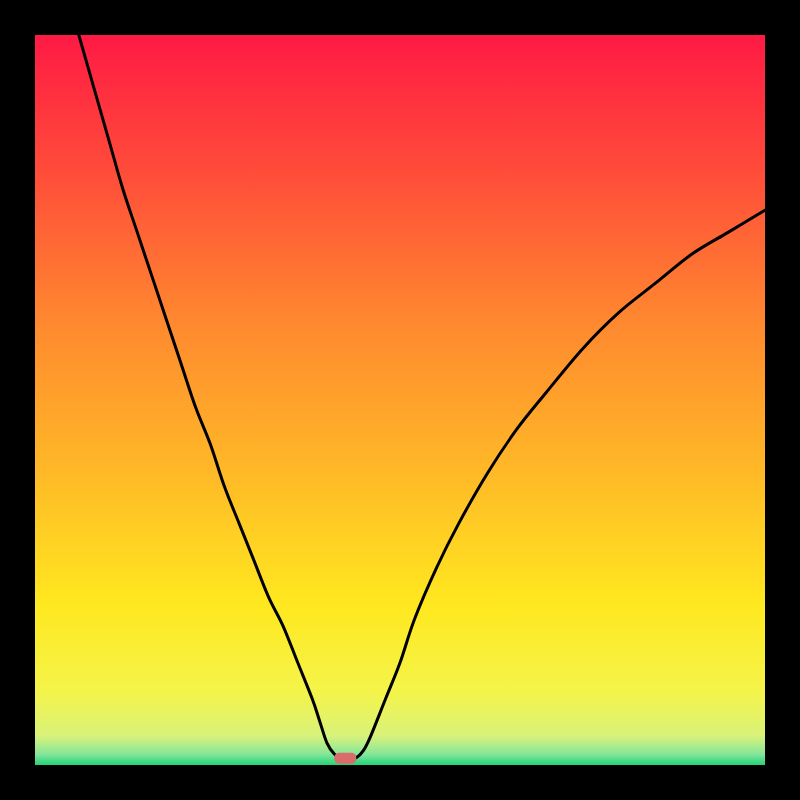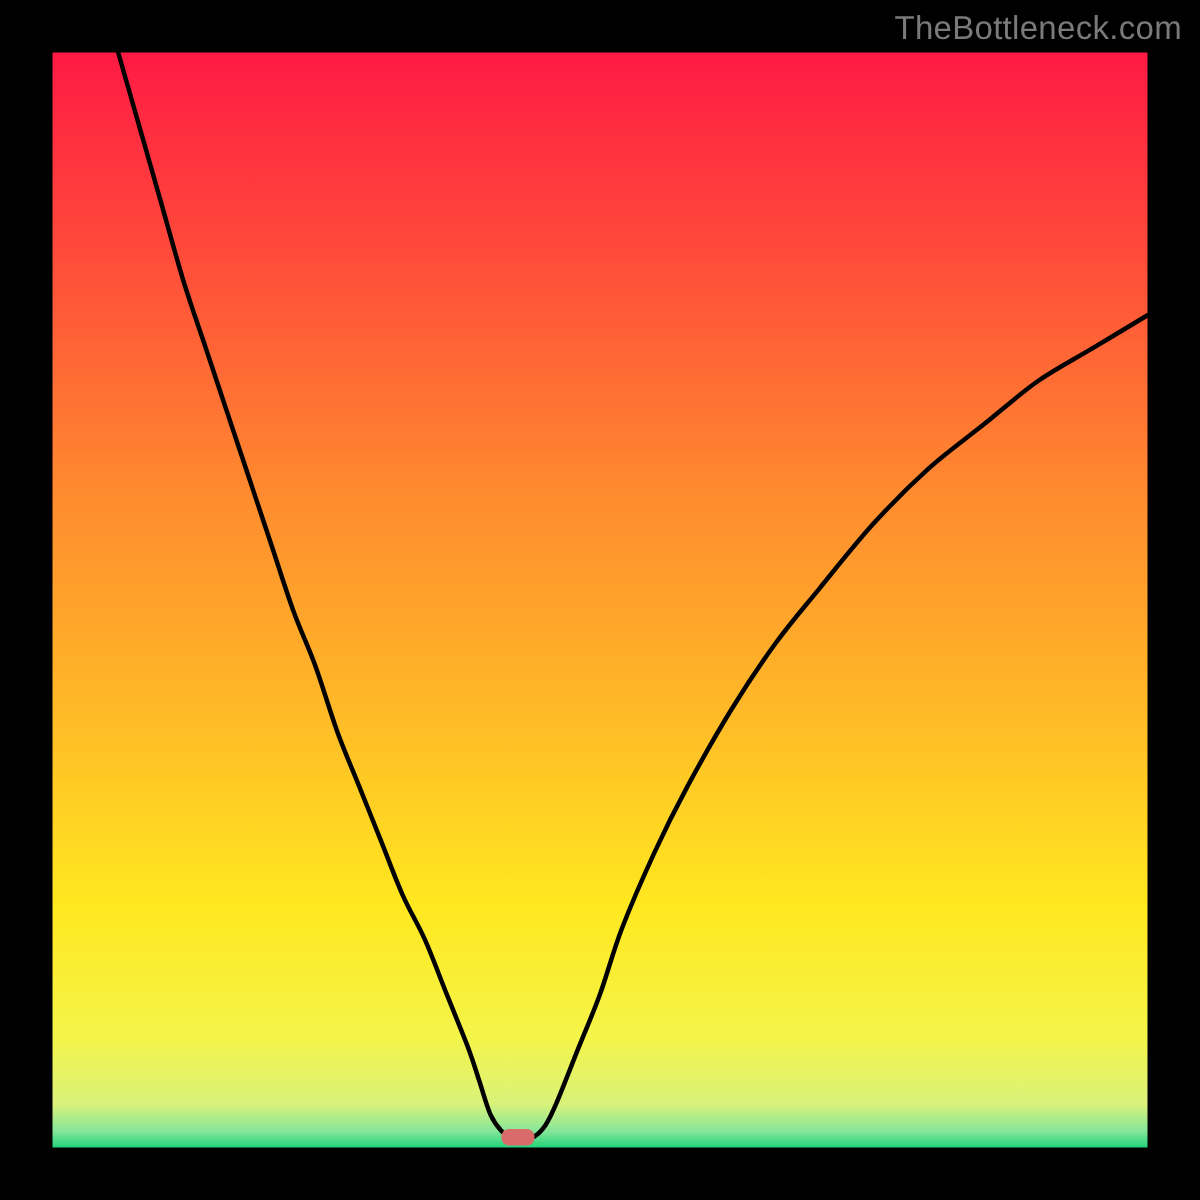--- a/index.html
+++ b/index.html
@@ -60,15 +60,14 @@
 
 <div class="frame">
 
   <div class="plot-area" id="plot-area" style="background: linear-gradient(rgb(255, 26, 68) 0%, rgb(255, 74, 58) 18%, rgb(255, 138, 47) 40%, rgb(255, 185, 39) 60%, rgb(255, 232, 31) 78%, rgb(244, 244, 74) 90%, rgb(217, 242, 122) 96%, rgb(134, 230, 154) 98.5%, rgb(34, 211, 122) 100%);"></div>
 
   <svg class="curve" viewBox="0 0 730 730" preserveAspectRatio="none">
     <path id="curve-path" class="curve-path" d="M 43.80 0.00 C 46.23 8.52, 53.53 34.07, 58.40 51.10 C 63.27 68.13, 68.13 85.17, 73.00 102.20 C 77.87 119.23, 82.73 137.48, 87.60 153.30 C 92.47 169.12, 97.33 182.50, 102.20 197.10 C 107.07 211.70, 111.93 226.30, 116.80 240.90 C 121.67 255.50, 126.53 270.10, 131.40 284.70 C 136.27 299.30, 141.13 313.90, 146.00 328.50 C 150.87 343.10, 155.73 358.92, 160.60 372.30 C 165.47 385.68, 170.33 395.42, 175.20 408.80 C 180.07 422.18, 184.93 439.22, 189.80 452.60 C 194.67 465.98, 199.53 476.93, 204.40 489.10 C 209.27 501.27, 214.13 513.43, 219.00 525.60 C 223.87 537.77, 228.73 551.15, 233.60 562.10 C 238.47 573.05, 243.33 580.35, 248.20 591.30 C 253.07 602.25, 257.93 615.63, 262.80 627.80 C 267.67 639.97, 273.75 654.57, 277.40 664.30 C 281.05 674.03, 282.27 678.90, 284.70 686.20 C 287.13 693.50, 289.57 702.63, 292.00 708.10 C 294.43 713.58, 296.87 716.37, 299.30 719.05 C 301.73 721.73, 304.17 723.31, 306.60 724.16 C 309.03 725.01, 311.47 724.40, 313.90 724.16 C 316.33 723.92, 318.77 724.16, 321.20 722.70 C 323.63 721.24, 326.07 719.05, 328.50 715.40 C 330.93 711.75, 332.15 709.32, 335.80 700.80 C 339.45 692.28, 345.53 676.47, 350.40 664.30 C 355.27 652.13, 360.13 641.18, 365.00 627.80 C 369.87 614.42, 373.52 599.82, 379.60 584.00 C 385.68 568.18, 394.20 548.72, 401.50 532.90 C 408.80 517.08, 414.88 504.92, 423.40 489.10 C 431.92 473.28, 442.87 453.82, 452.60 438.00 C 462.33 422.18, 472.07 407.58, 481.80 394.20 C 491.53 380.82, 500.05 371.08, 511.00 357.70 C 521.95 344.32, 535.33 327.28, 547.50 313.90 C 559.67 300.52, 571.83 288.35, 584.00 277.40 C 596.17 266.45, 608.33 257.93, 620.50 248.20 C 632.67 238.47, 644.83 227.52, 657.00 219.00 C 669.17 210.48, 681.33 204.40, 693.50 197.10 C 705.67 189.80, 723.92 178.85, 730.00 175.20"></path>
     <rect id="marker" class="marker" rx="5" ry="5" width="22" height="11" x="299.3" y="717.7" style="fill: rgb(217, 107, 107);"></rect>
   </svg>
 
-  <div class="watermark">TheBottleneck.com</div>
 
 </div>
 
 </body></html>

